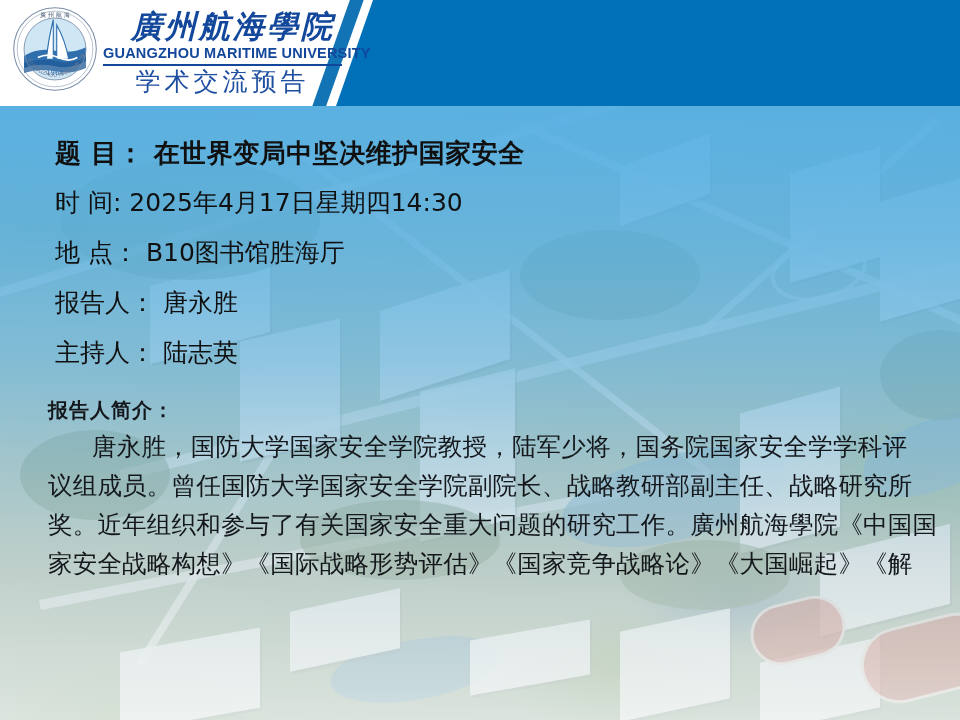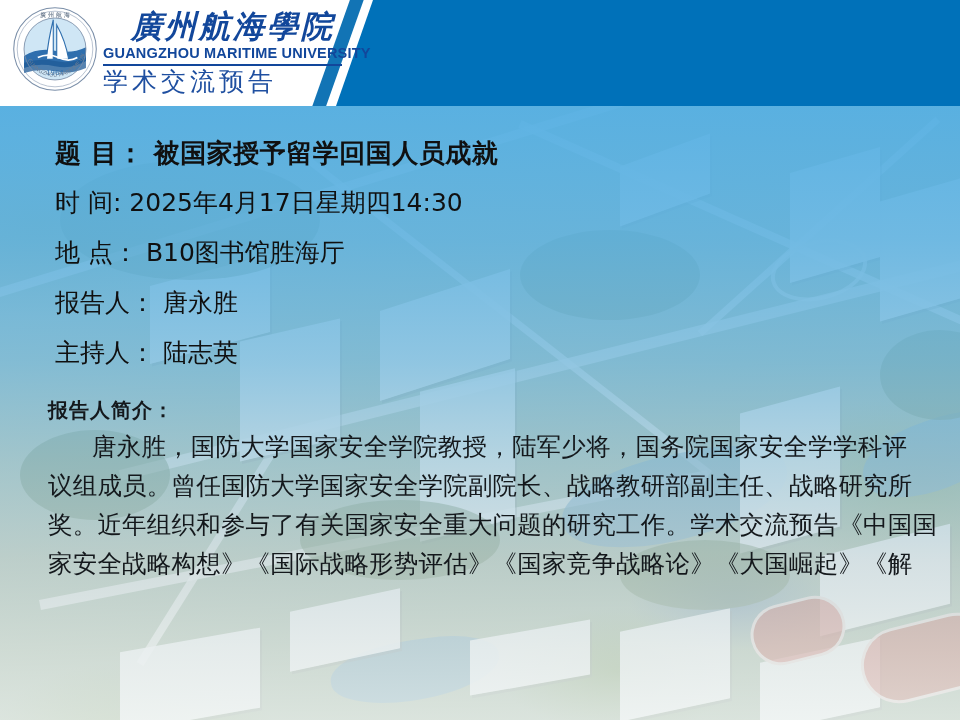--- a/index.html
+++ b/index.html
@@ -150,20 +150,21 @@
     height: 2px;
     background: #12479b;
     margin-top: 2px;
   }
   .sub-name {
     font-family: "DejaVu Sans", "Liberation Sans", sans-serif;
     font-size: 25px;
     color: #1f4fa0;
     letter-spacing: 4px;
     line-height: 30px;
+    text-align: center;
     width: 239px;
     white-space: nowrap;
     margin-top: 1px;
   }
 
   
   .info {
     position: absolute;
     left: 55px; top: 128px;
     width: 860px;
@@ -287,21 +288,21 @@
       <div class="cn-name">廣州航海學院</div>
       <div class="en-name">GUANGZHOU MARITIME UNIVERSITY</div>
       <div class="name-rule"></div>
       <div class="sub-name">学术交流预告</div>
     </div>
   </div>
 
   <div class="info">
     <div class="info-line title-line">
       <span class="lbl">题 目：</span>
-      <span class="val">被国家授予留学回国人员成就</span>
+      <span class="val">在世界变局中坚决维护国家安全</span>
     </div>
     <div class="info-line">
       <span class="lbl">时 间:</span>
       <span class="val">2025年4月17日星期四14:30</span>
     </div>
     <div class="info-line">
       <span class="lbl">地 点：</span>
       <span class="val">B10图书馆胜海厅</span>
     </div>
     <div class="info-line">
@@ -312,18 +313,18 @@
       <span class="lbl">主持人：</span>
       <span class="val">陆志英</span>
     </div>
   </div>
 
   <div class="bio">
     <div class="bio-head">报告人简介：</div>
     <div class="bio-body">
       <span class="ln indent">唐永胜，国防大学国家安全学院教授，陆军少将，国务院国家安全学学科评</span>
       <span class="ln">议组成员。曾任国防大学国家安全学院副院长、战略教研部副主任、战略研究所</span>
-      <span class="ln">奖。近年组织和参与了有关国家安全重大问题的研究工作。学术交流预告《中国国</span>
+      <span class="ln">奖。近年组织和参与了有关国家安全重大问题的研究工作。廣州航海學院《中国国</span>
       <span class="ln">家安全战略构想》《国际战略形势评估》《国家竞争战略论》《大国崛起》《解</span>
     </div>
   </div>
 
 </div>
 
 </body></html>

